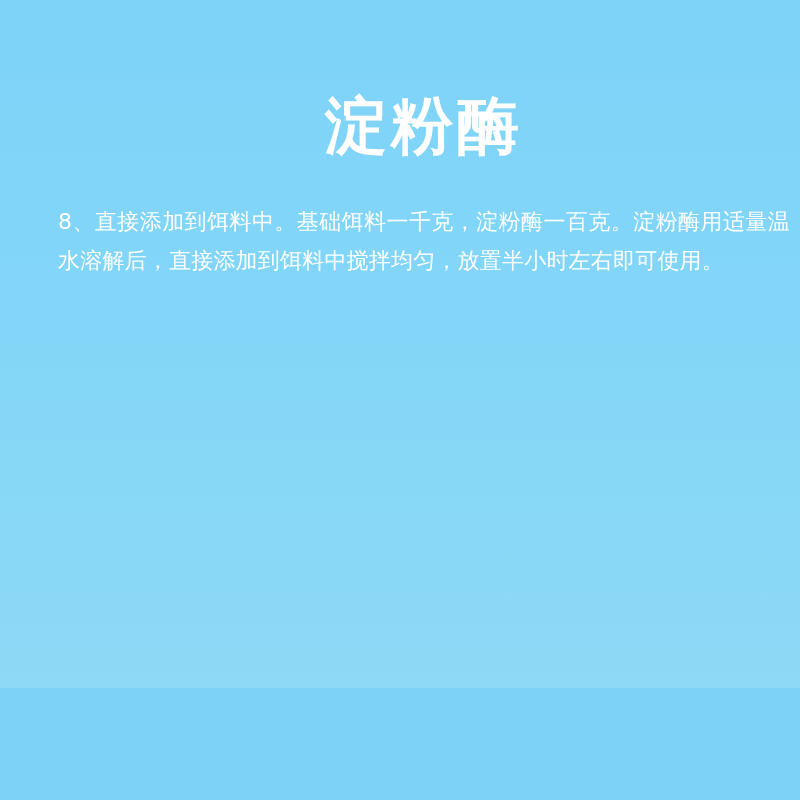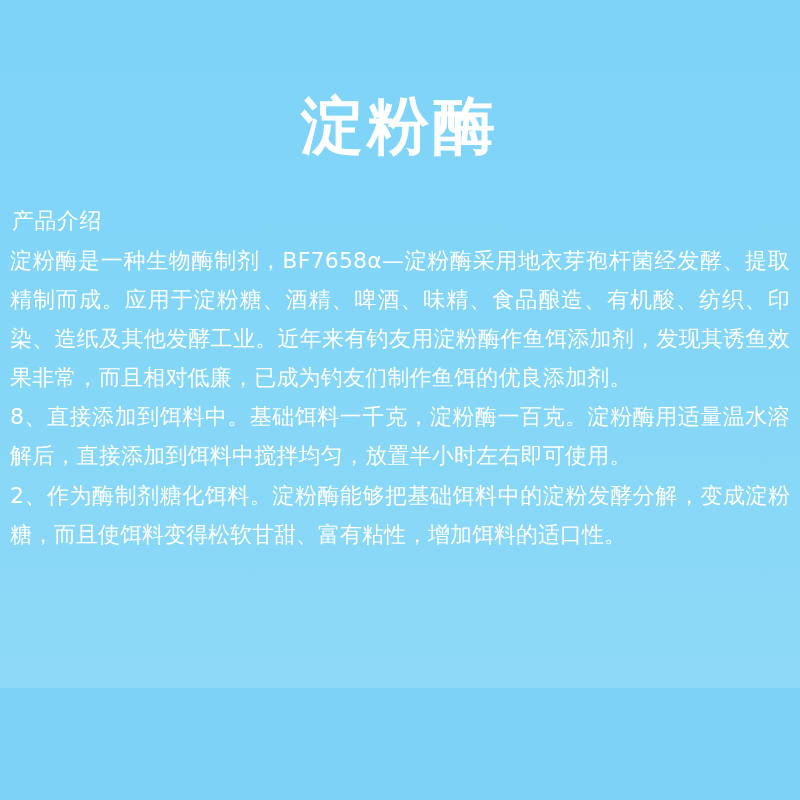--- a/index.html
+++ b/index.html
@@ -12,20 +12,21 @@
     background: #7dd3f7;
     font-family: "DejaVu Sans", "Liberation Sans", sans-serif;
     overflow: hidden;
   }
   .page {
     position: relative;
     width: 800px;
     height: 688px;
     background: linear-gradient(180deg, #7dd3f8 0%, #83d6f8 45%, #8dd9f6 100%);
     box-sizing: border-box;
+    padding-left: 48px;
   }
   .title {
     margin: 0;
     padding-top: 92px;
     text-align: center;
     color: #ffffff;
     font-size: 62px;
     font-weight: bold;
     letter-spacing: 4px;
     line-height: 1.1;
@@ -58,24 +59,19 @@
 </style>
 </head>
 <body>
 
 <div class="page">
 
   <h1 class="title">淀粉酶</h1>
 
   <div class="body-block">
 
-    <div class="section">
-      <p class="section-heading">产品介绍</p>
-      <p class="paragraph">淀粉酶是一种生物酶制剂，BF7658α—淀粉酶采用地衣芽孢杆菌经发酵、提取精制而成。应用于淀粉糖、酒精、啤酒、味精、食品酿造、有机酸、纺织、印染、造纸及其他发酵工业。近年来有钓友用淀粉酶作鱼饵添加剂，发现其诱鱼效果非常，而且相对低廉，已成为钓友们制作鱼饵的优良添加剂。</p>
-    </div>
 
     <div class="section">
       <p class="paragraph">8、直接添加到饵料中。基础饵料一千克，淀粉酶一百克。淀粉酶用适量温水溶解后，直接添加到饵料中搅拌均匀，放置半小时左右即可使用。</p>
-      <p class="paragraph tight">2、作为酶制剂糖化饵料。淀粉酶能够把基础饵料中的淀粉发酵分解，变成淀粉糖，而且使饵料变得松软甘甜、富有粘性，增加饵料的适口性。</p>
     </div>
 
   </div>
 </div>
 
 </body></html>

